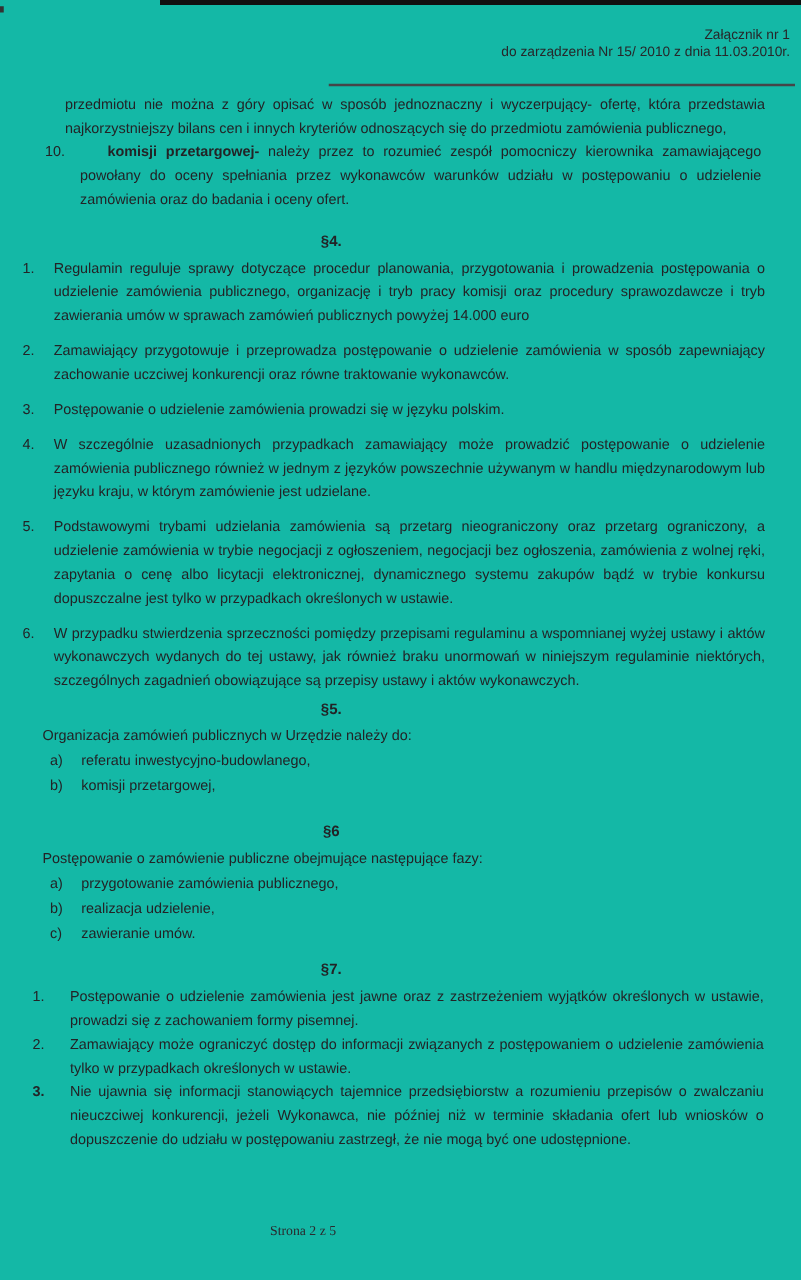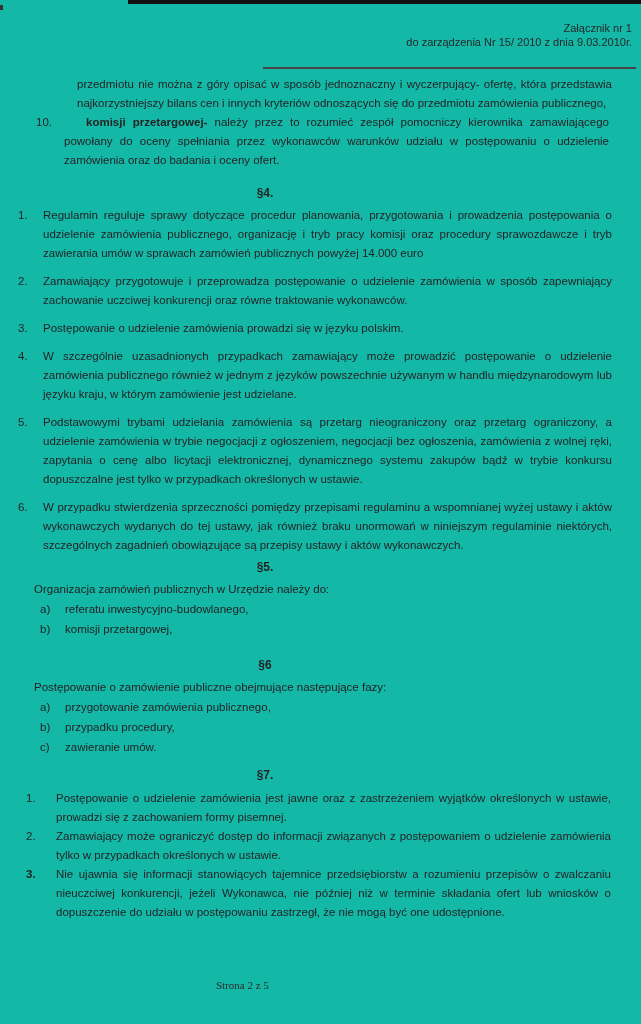--- a/index.html
+++ b/index.html
@@ -23,21 +23,21 @@
   #hdr{position:absolute;top:21px;left:0;right:9px;text-align:right;font-size:11px;line-height:14px;color:#27272a;}
   #hdr-rule{position:absolute;top:67px;left:263px;width:373px;height:2px;background:#454548;}
 
   
   .block{position:absolute;left:0;right:0;}
   .just{text-align:justify;text-align-last:left;}
   .sec-h{width:530px;text-align:center;font-weight:bold;font-size:12px;line-height:19px;}
 
   
   #intro{top:75px;}
-  #intro .cont{padding-left:77px;padding-right:29px;}
+  #intro .cont{padding-left:52px;padding-right:29px;}
   .nitem{position:relative;}
   .nitem .num{position:absolute;}
   #intro .nitem{padding-left:64px;padding-right:32px;}
   #intro .nitem .num{left:36px;}
 
   
   #sec4{top:184px;}
   #sec4 .list{margin-top:3px;}
   #sec4 .nitem{padding-left:43px;padding-right:29px;margin-bottom:9px;}
   #sec4 .nitem .num{left:18px;}
@@ -63,21 +63,21 @@
 </head>
 <body>
 
 <div id="page">
 
   <div id="scan-bar"></div>
   <div id="scan-speck"></div>
 
   <div id="hdr">
     <div>Załącznik nr 1</div>
-    <div>do zarządzenia Nr 15/ 2010 z dnia 9.03.2010r.</div>
+    <div>do zarządzenia Nr 15/ 2010 z dnia 11.03.2010r.</div>
   </div>
   <div id="hdr-rule"></div>
 
   <div id="intro" class="block">
     <div class="cont just">przedmiotu nie można z góry opisać w sposób jednoznaczny i wyczerpujący- ofertę, która przedstawia najkorzystniejszy bilans cen i innych kryteriów odnoszących się do przedmiotu zamówienia publicznego,</div>
     <div class="nitem just">
       <span class="num">10.</span>
       <b>komisji przetargowej-</b><span> należy przez to rozumieć zespół pomocniczy kierownika zamawiającego powołany do oceny spełniania przez wykonawców warunków udziału w postępowaniu o udzielenie zamówienia oraz do badania i oceny ofert.</span>
     </div>
   </div>
@@ -127,21 +127,21 @@
 
   <div id="sec6" class="block">
     <div class="sec-h">§6</div>
     <div class="sec-intro">Postępowanie o zamówienie publiczne obejmujące następujące fazy:</div>
     <div class="subitem">
       <span class="marker">a)</span>
       <span>przygotowanie zamówienia publicznego,</span>
     </div>
     <div class="subitem">
       <span class="marker">b)</span>
-      <span>przypadku procedury,</span>
+      <span>realizacja udzielenie,</span>
     </div>
     <div class="subitem">
       <span class="marker">c)</span>
       <span>zawieranie umów.</span>
     </div>
   </div>
 
   <div id="sec7" class="block">
     <div class="sec-h">§7.</div>
     <div class="list">

